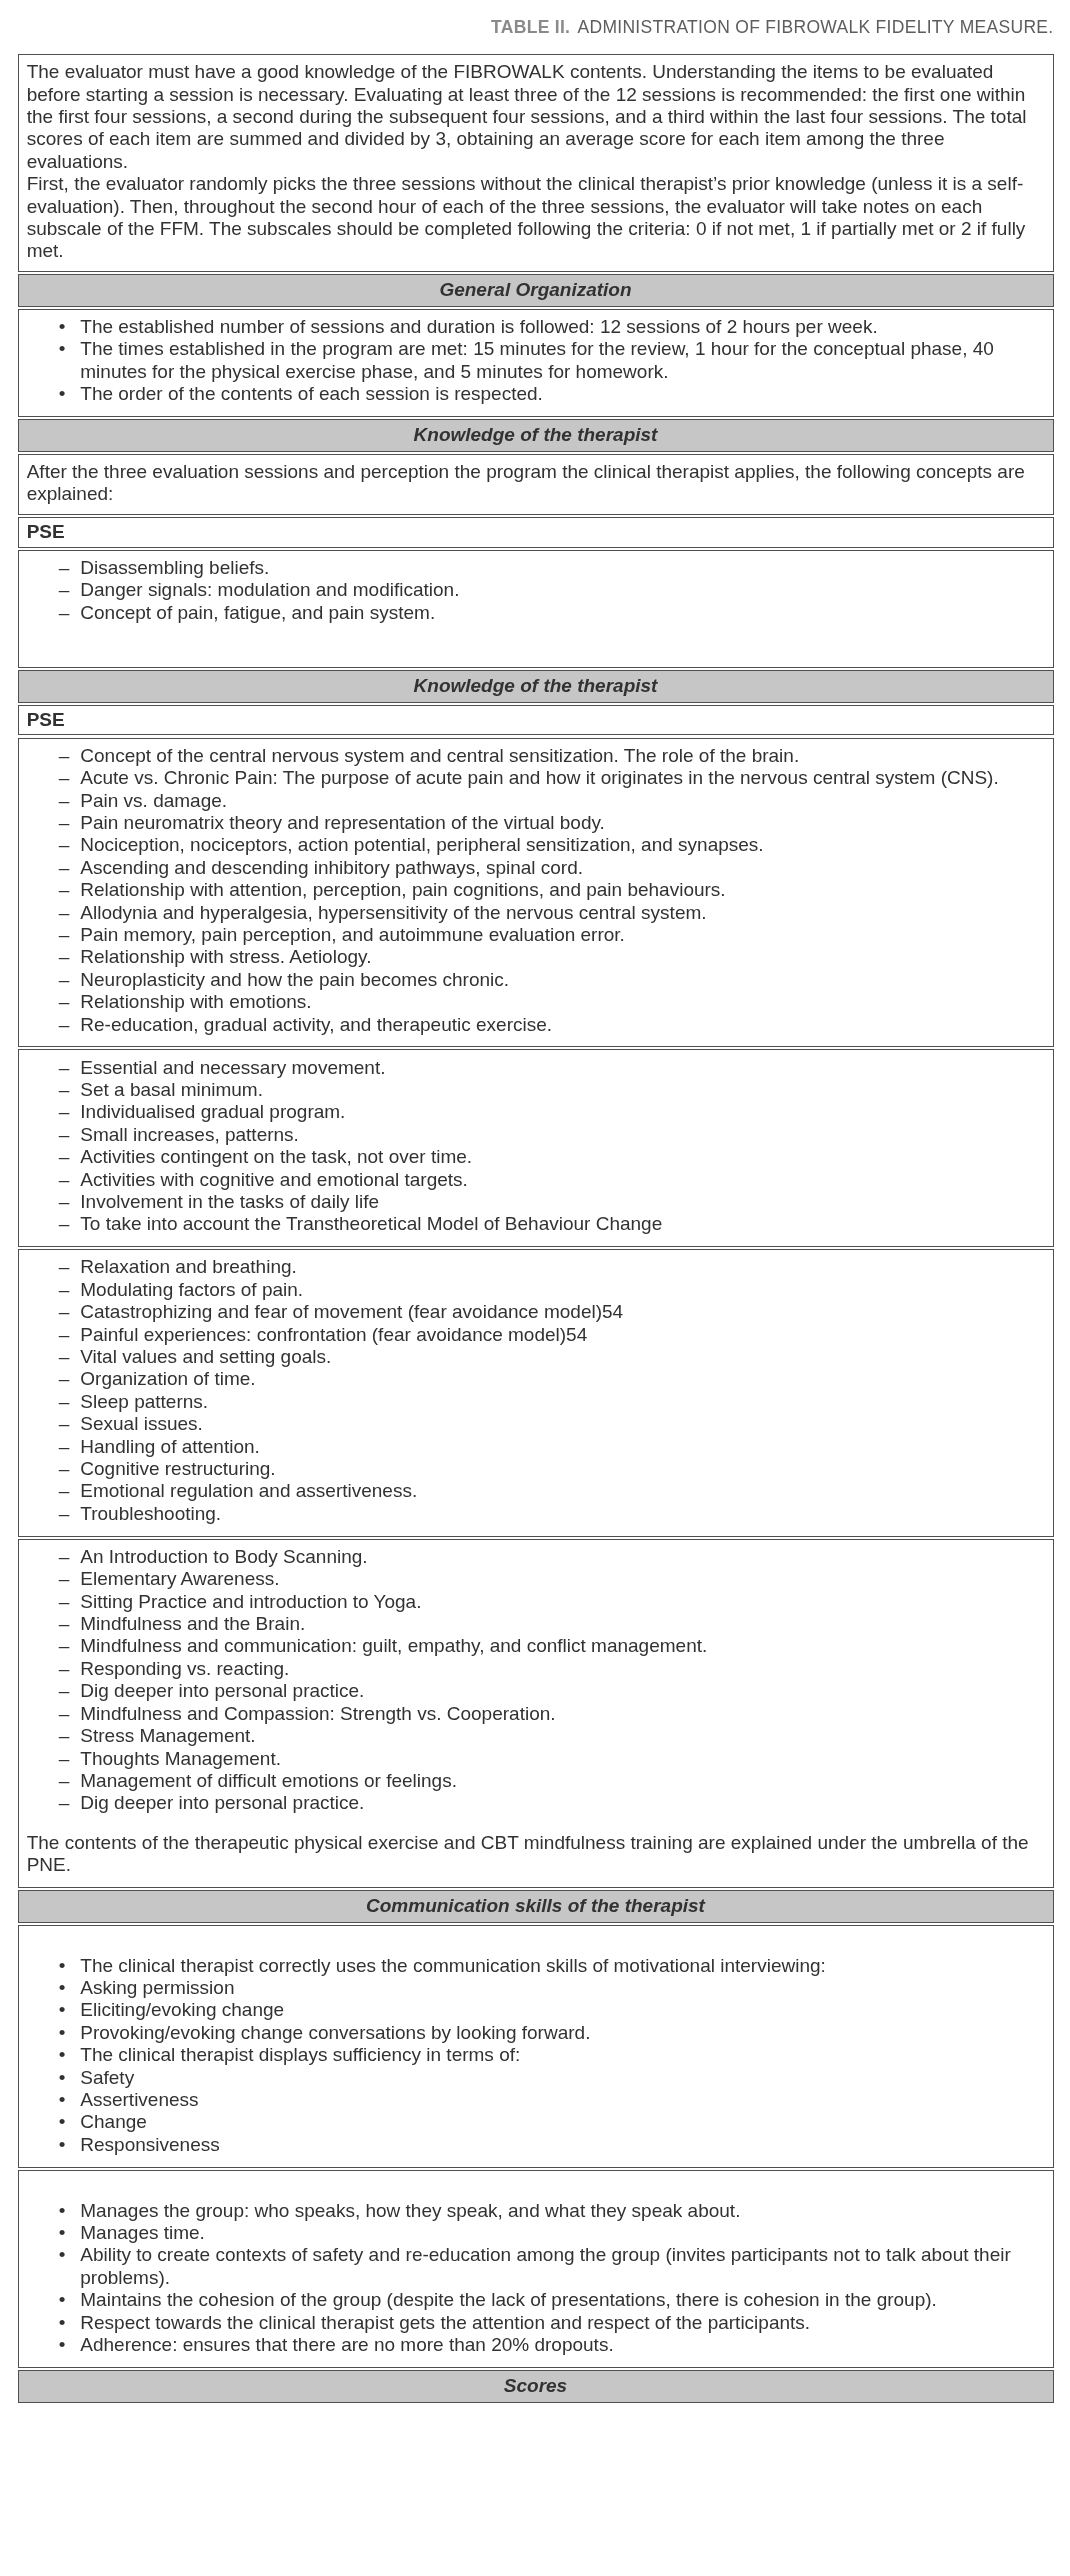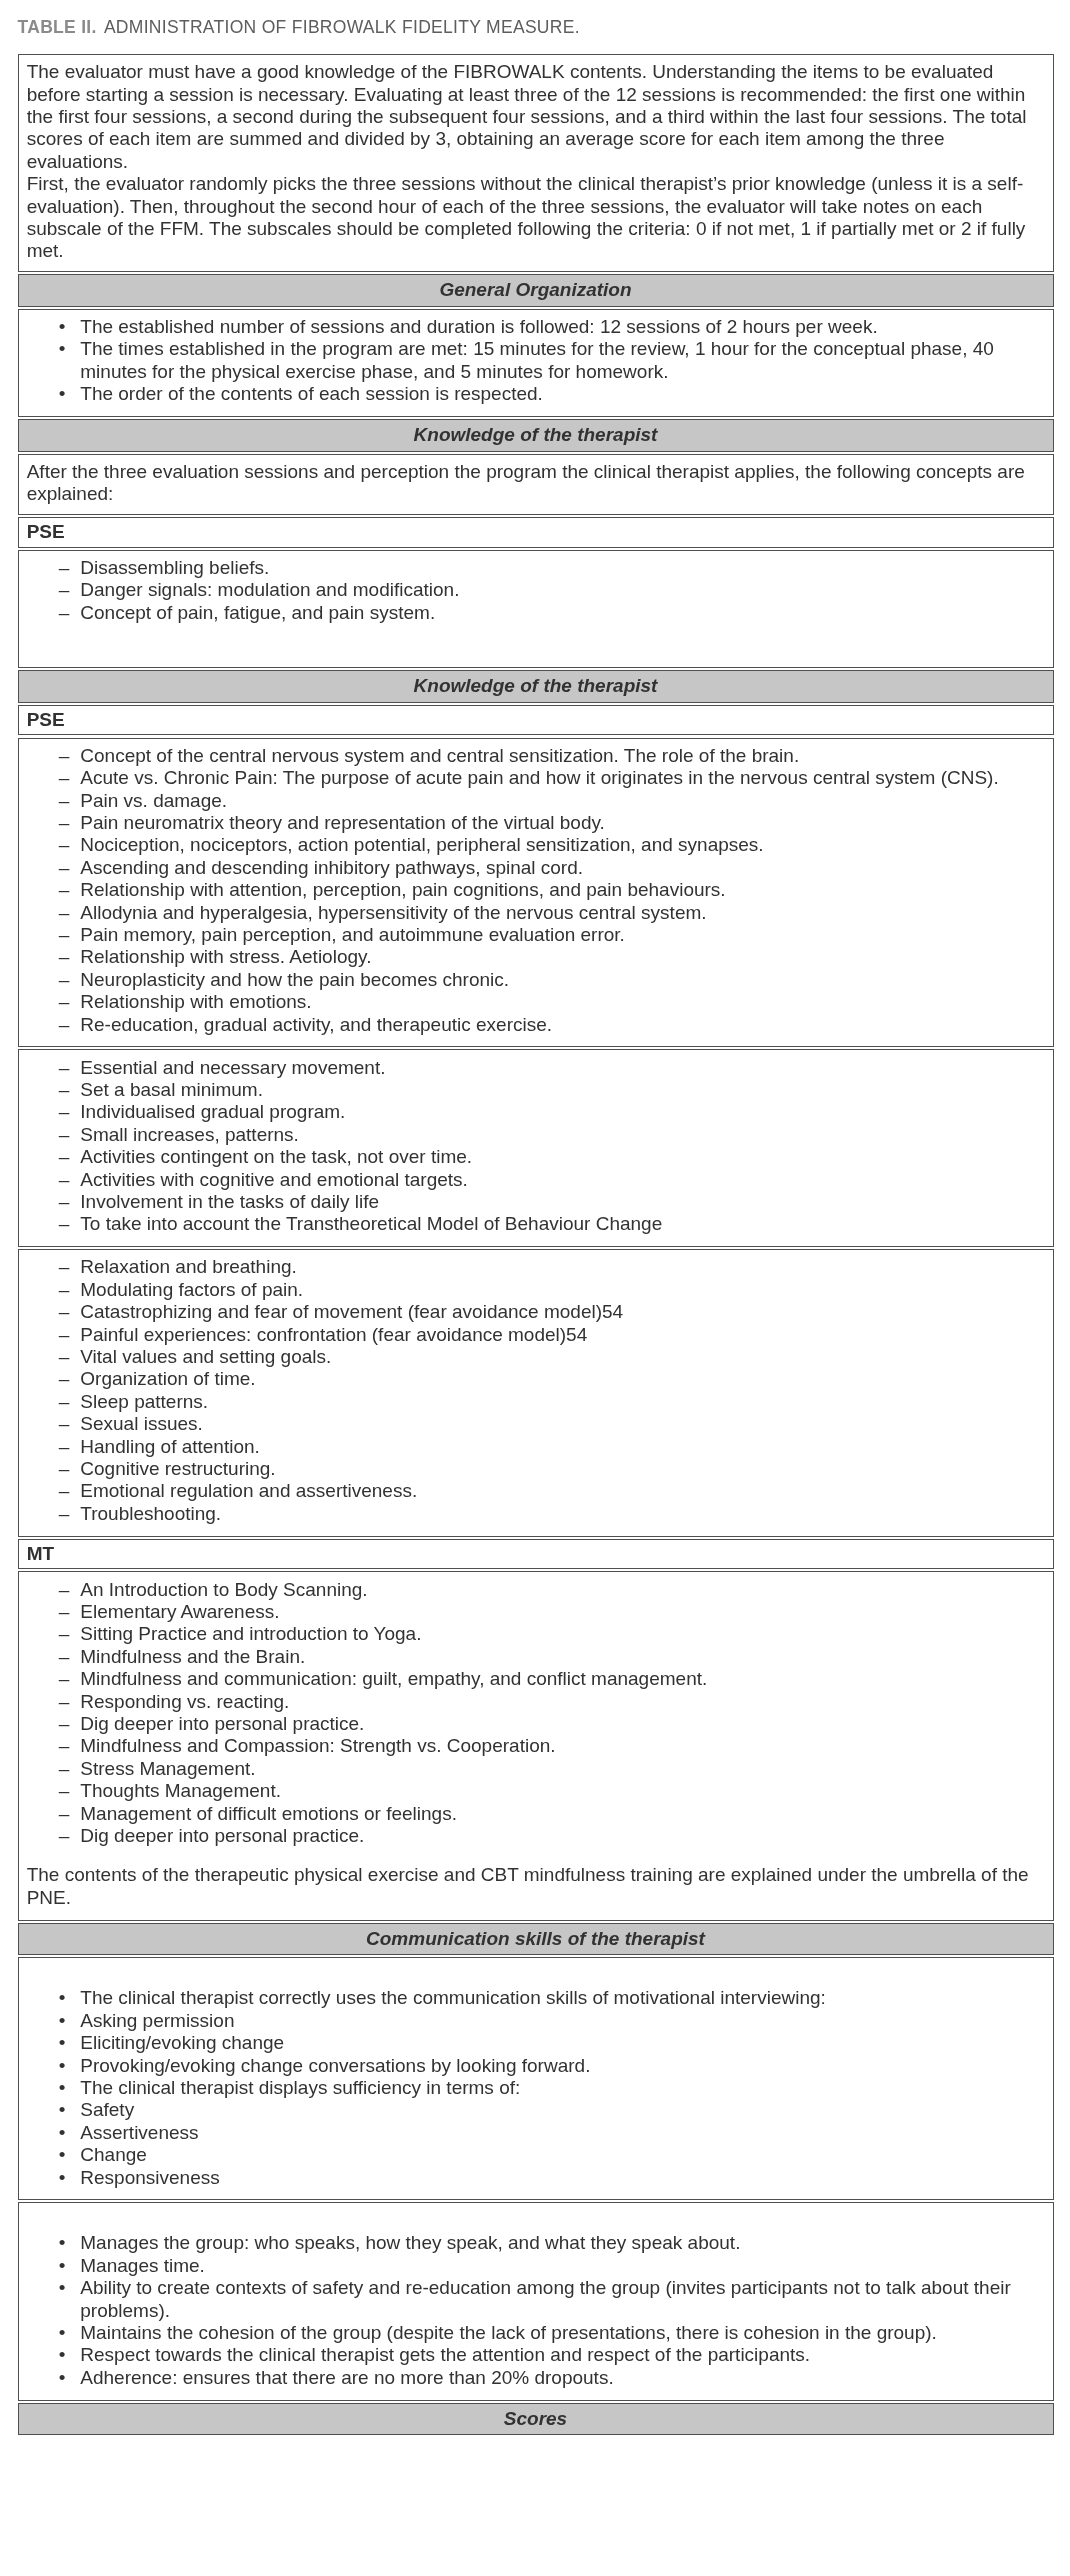--- a/index.html
+++ b/index.html
@@ -1,19 +1,19 @@
 <!DOCTYPE html>
 <html style="--header-bg: #c6c6c6; --border: #4f4f4f; --text: #323232; --row-bg: #ffffff; --caption-label: #8a8a8a; --caption-text: #5d5d5d;font-size:8.2px"><head>
 <meta charset="utf-8">
 <style>
   * { box-sizing: border-box; margin: 0; padding: 0; }
   html, body { background: #ffffff; }
   body { width: 1071px; font-family: "Liberation Sans", sans-serif; }
   .page { width: 1071px; min-height: 2739px; padding: 13.4px 17.5px 23px; color: var(--text, #323232); }
-  .caption { text-align: left; font-size: 17.5px; letter-spacing: 0.3px; margin: 4.1px 0 15.5px; }
+  .caption { text-align: right; font-size: 17.5px; letter-spacing: 0.3px; margin: 4.1px 0 15.5px; }
   .cap-label { font-weight: 700; color: var(--caption-label, #8a8a8a); margin-right: 7.2px; }
   .cap-text { color: var(--caption-text, #5d5d5d); }
   .ftable { display: flex; flex-direction: column; gap: 2.1px; }
   .row { border: 1.5px solid var(--border, #4f4f4f); background: var(--row-bg, #ffffff); font-size: 19px; line-height: 1.18; }
   .row.header { background: var(--header-bg, #c6c6c6); font-weight: 700; font-style: italic; text-align: center; padding: 4.1px 8.2px; }
   .row.subheader { font-weight: 700; padding: 3.1px 8.2px; }
   .row.paragraphs { padding: 6.2px 8.2px 8.2px; }
   .row.bullets, .row.dashes { padding: 6.2px 8.2px 10.3px; }
   .row.gap-top { padding-top: 29px; }
   .row.tall-bottom { padding-bottom: 43px; }
@@ -201,21 +201,20 @@
         </div>
         <div class="li">
           <span class="marker">–</span>
           <span class="li-text">Emotional regulation and assertiveness.</span>
         </div>
         <div class="li">
           <span class="marker">–</span>
           <span class="li-text">Troubleshooting.</span>
         </div>
       </div>
-      <div class="row subheader">MT</div>
       <div class="row dashes">
         <div class="li">
           <span class="marker">–</span>
           <span class="li-text">An Introduction to Body Scanning.</span>
         </div>
         <div class="li">
           <span class="marker">–</span>
           <span class="li-text">Elementary Awareness.</span>
         </div>
         <div class="li">

